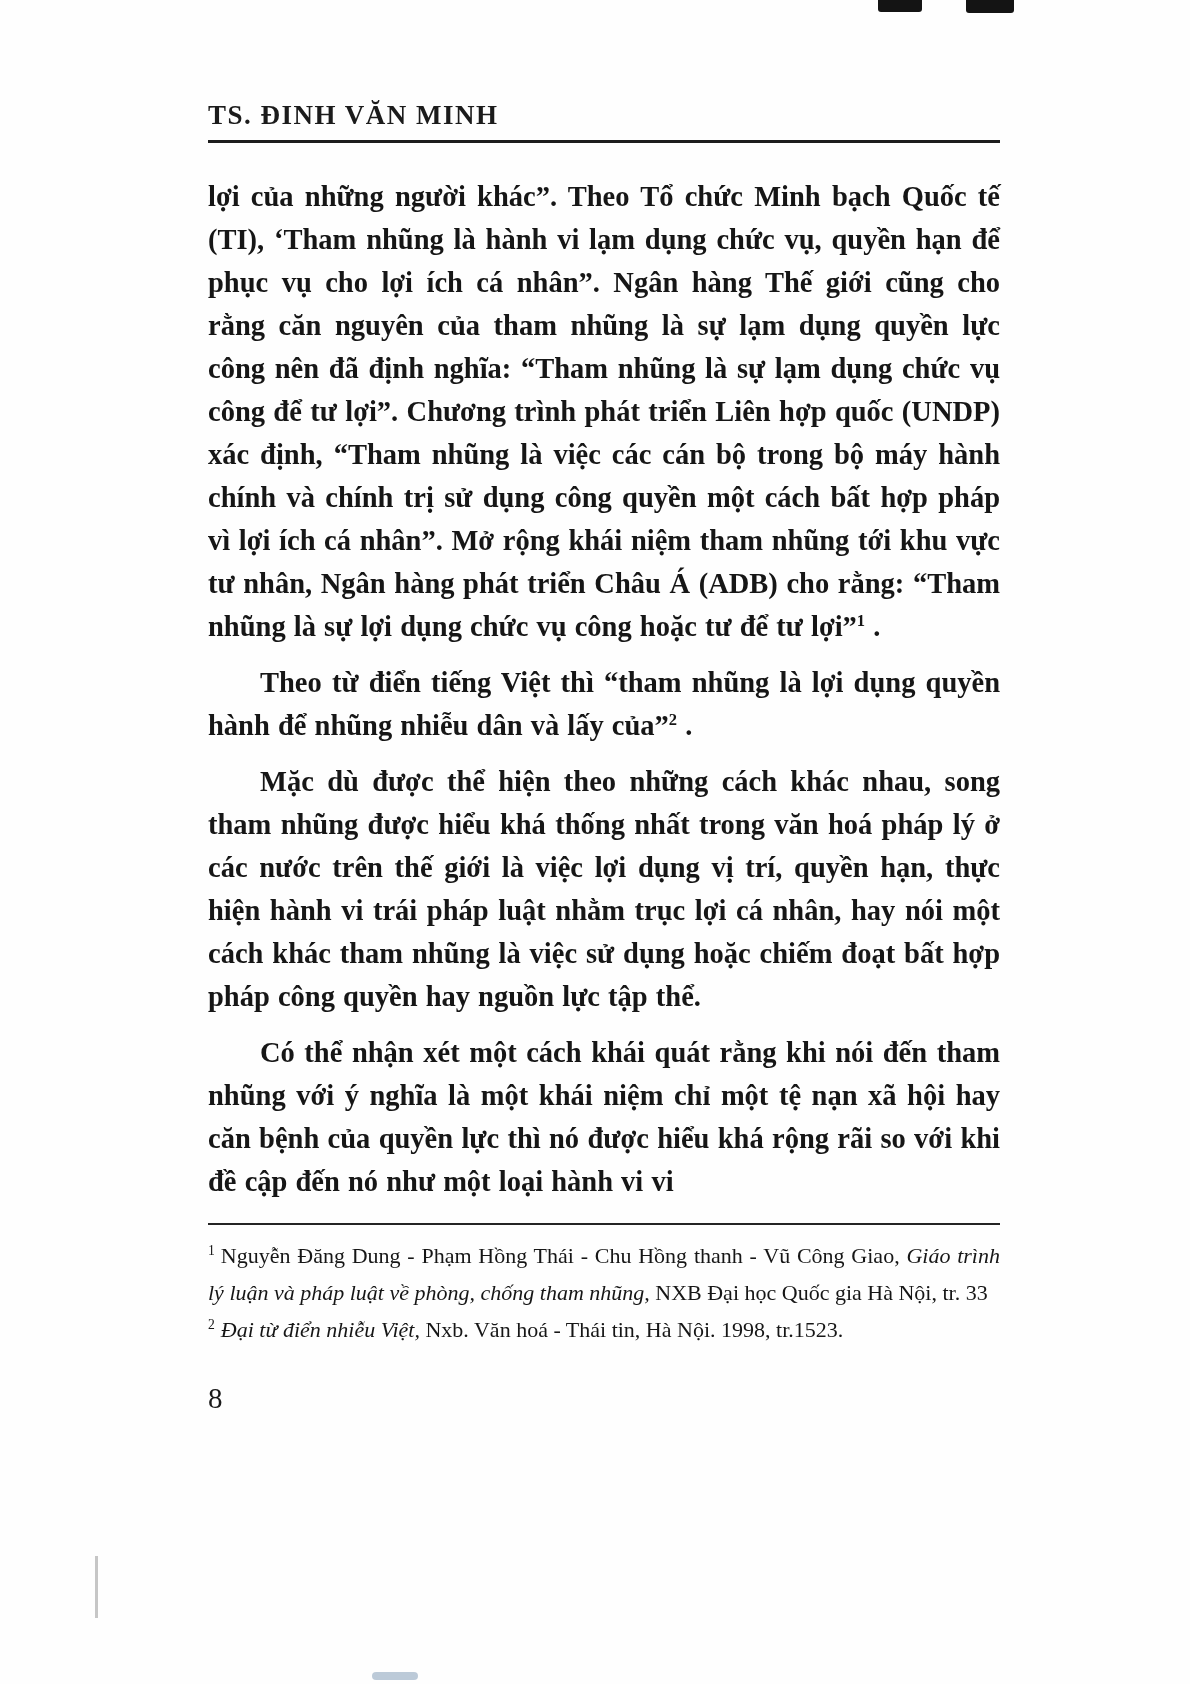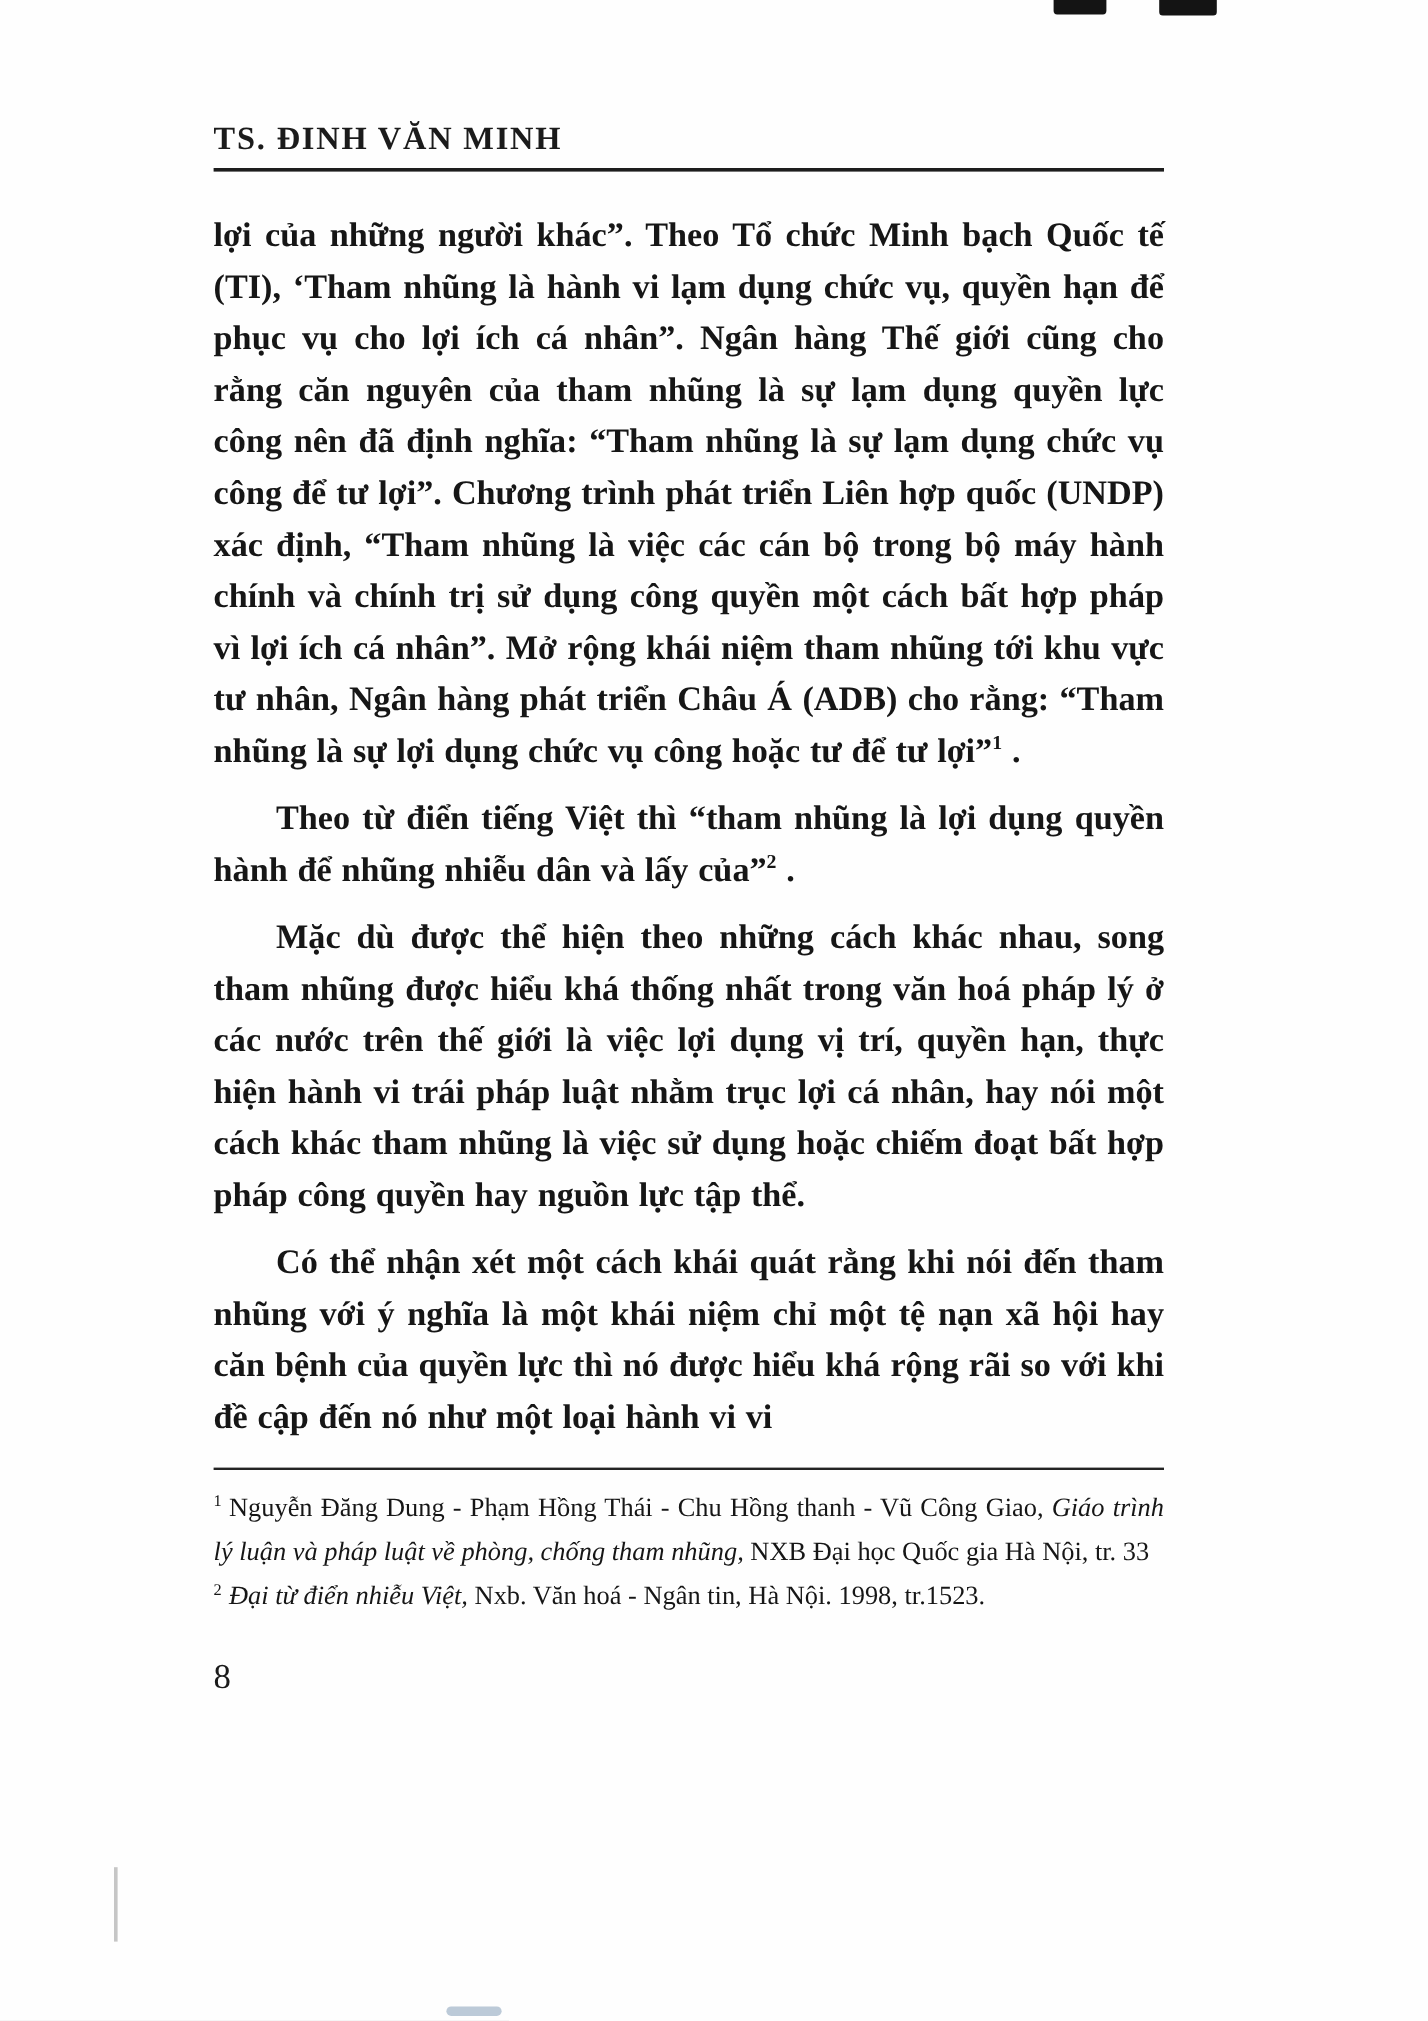--- a/index.html
+++ b/index.html
@@ -14,21 +14,21 @@
     margin: 0 auto;
     background: #fefefdf
     ;
     background: #fefefe;
     font-family: "Liberation Serif", "DejaVu Serif", serif;
     color: #161616;
     overflow: hidden;
   }
   .content {
     position: absolute;
-    left: 178px;
+    left: 208px;
     top: 100px;
     width: 792px;
   }
   .page-header {
     font-weight: bold;
     font-size: 27px;
     letter-spacing: 1.5px;
     padding-bottom: 9px;
     color: #1b1b1b;
   }
@@ -117,21 +117,21 @@
       <p class="indent"><span>Có thể nhận xét một cách khái quát rằng khi nói đến tham nhũng với ý nghĩa là một khái niệm chỉ một tệ nạn xã hội hay căn bệnh của quyền lực thì nó được hiểu khá rộng rãi so với khi đề cập đến nó như một loại hành vi vi</span></p>
 
     </div>
 
     <hr class="footnote-rule">
 
     <div class="footnotes">
 
       <p><sup class="fn-marker">1</sup><span>Nguyễn Đăng Dung - Phạm Hồng Thái - Chu Hồng thanh - Vũ Công Giao, </span><span class="it">Giáo trình lý luận và pháp luật về phòng, chống tham nhũng,</span><span> NXB Đại học Quốc gia Hà Nội, tr. 33</span></p>
 
-      <p><sup class="fn-marker">2</sup><span class="it">Đại từ điển nhiễu Việt,</span><span> Nxb. Văn hoá - Ngân tin, Hà Nội. 1998, tr.1523.</span></p>
+      <p><sup class="fn-marker">2</sup><span class="it">Đại từ điển nhiễu Việt,</span><span> Nxb. Văn hoá - Thái tin, Hà Nội. 1998, tr.1523.</span></p>
 
     </div>
 
     <div class="page-number">8</div>
 
   </div>
 
 </div>
 
 </body></html>

